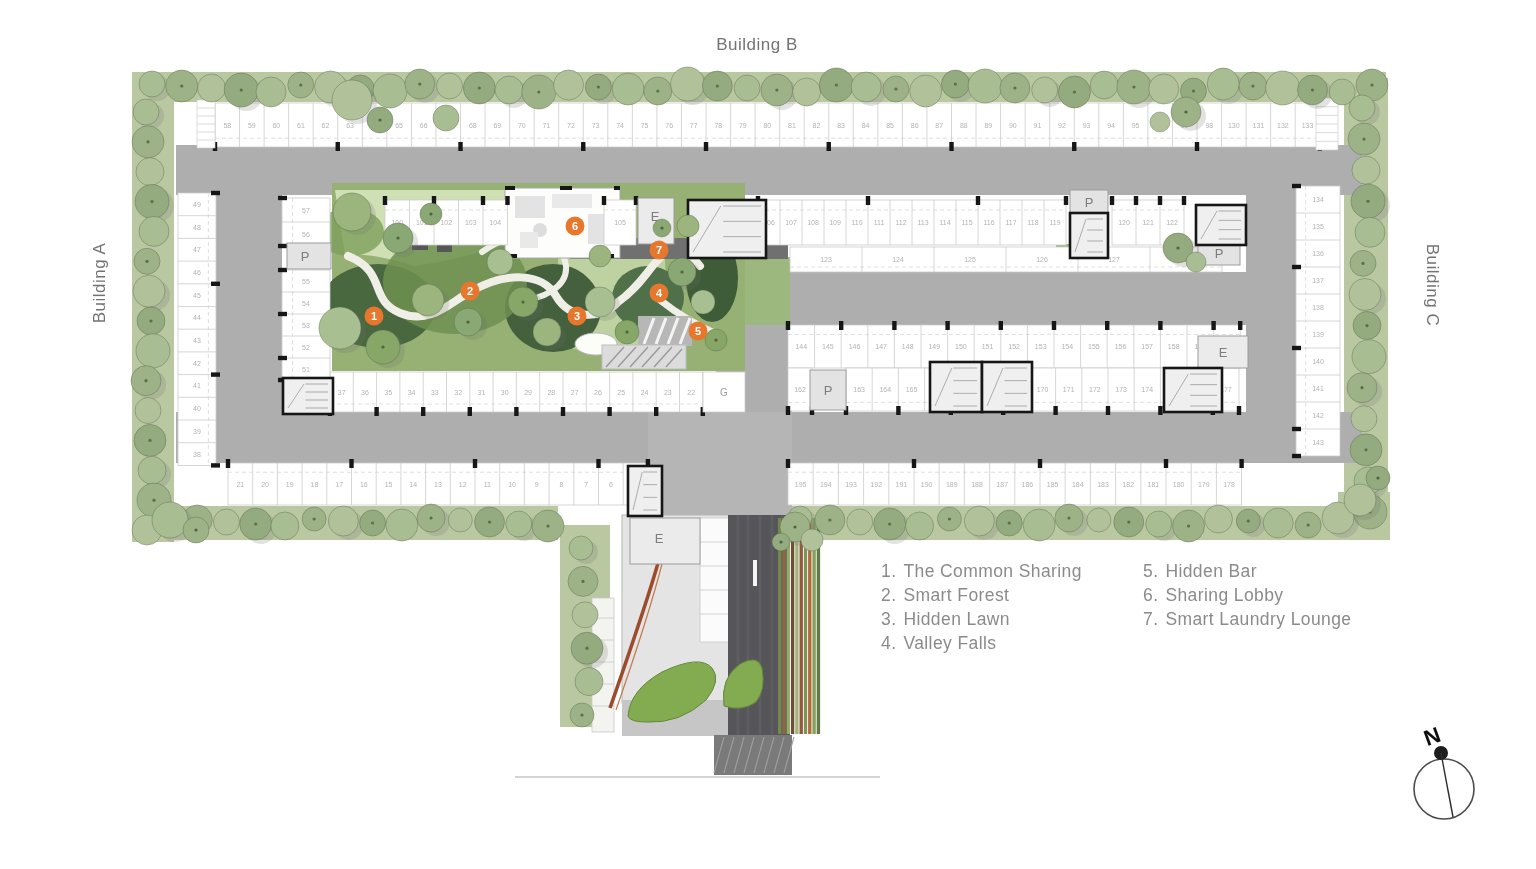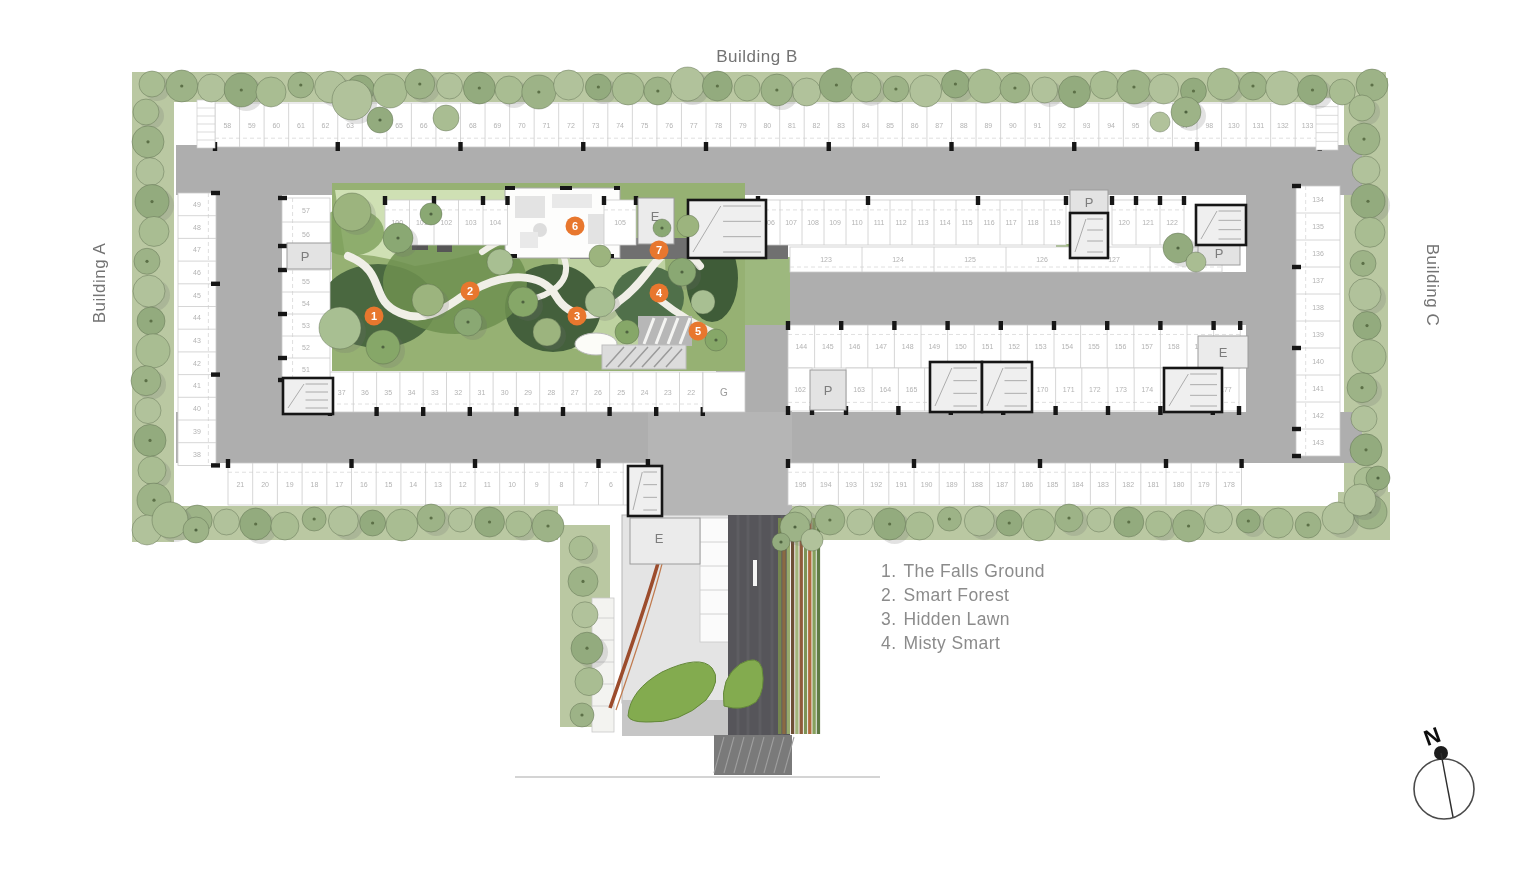--- a/index.html
+++ b/index.html
@@ -1,21 +1,21 @@
 <!DOCTYPE html>
 <html><head>
 <meta charset="utf-8">
 <style>
   html,body{margin:0;padding:0;background:#ffffff;}
   .stage{position:relative;width:1536px;height:869px;background:#fff;overflow:hidden;
          font-family:"Liberation Sans","DejaVu Sans",sans-serif;}
   svg{position:absolute;left:0;top:0;}
   .bldg-label{position:absolute;width:120px;text-align:center;font-size:17px;
               color:#737373;letter-spacing:.5px;}
-  #lblB{left:697px;top:47px;}
+  #lblB{left:697px;top:35px;}
   #lblA{left:40px;top:273px;transform:rotate(-90deg);}
   #lblC{left:1372px;top:275px;transform:rotate(90deg);}
   .legend-col{position:absolute;top:559px;color:#8b8b8b;font-size:17.5px;letter-spacing:.4px;}
   .lc1{left:881px;} .lc2{left:1143px;}
   .legend-item{height:24px;line-height:24px;white-space:nowrap;}
   .legend-item .lnum{margin-right:7px;}
   .snum{font-size:7px;fill:#b3b3b3;text-anchor:middle;font-family:"Liberation Sans",sans-serif;}
   .plab{font-size:13px;fill:#7d7d7d;text-anchor:middle;font-family:"Liberation Sans",sans-serif;}
   .glab{font-size:10px;fill:#9a9a9a;text-anchor:middle;font-family:"Liberation Sans",sans-serif;}
   .mnum{font-size:11px;font-weight:bold;fill:#ffffff;text-anchor:middle;
@@ -1038,18 +1038,23 @@
 
     <g id="g-compass">
       <circle cx="1444" cy="789" r="30" fill="none" stroke="#4a4a4a" stroke-width="1.6"></circle>
       <circle cx="1441" cy="753" r="7" fill="#1d1d1d"></circle>
       <line x1="1441" y1="753" x2="1453" y2="817" stroke="#2e2e2e" stroke-width="1.4"></line>
       <text x="1424" y="744" class="north" transform="rotate(-20 1432 736)">N</text>
     </g>
   </svg>
 
   <div class="legend-col lc1">
-    <div class="legend-item"><span class="lnum">1.</span><span>The Falls Ground</span></div>
+    <div class="legend-item"><span class="lnum">1.</span><span>The Common Sharing</span></div>
     <div class="legend-item"><span class="lnum">2.</span><span>Smart Forest</span></div>
     <div class="legend-item"><span class="lnum">3.</span><span>Hidden Lawn</span></div>
-    <div class="legend-item"><span class="lnum">4.</span><span>Misty Smart</span></div>
+    <div class="legend-item"><span class="lnum">4.</span><span>Valley Falls</span></div>
+  </div>
+  <div class="legend-col lc2">
+    <div class="legend-item"><span class="lnum">5.</span><span>Hidden Bar</span></div>
+    <div class="legend-item"><span class="lnum">6.</span><span>Sharing Lobby</span></div>
+    <div class="legend-item"><span class="lnum">7.</span><span>Smart Laundry Lounge</span></div>
   </div>
 </div>
 
 </body></html>

